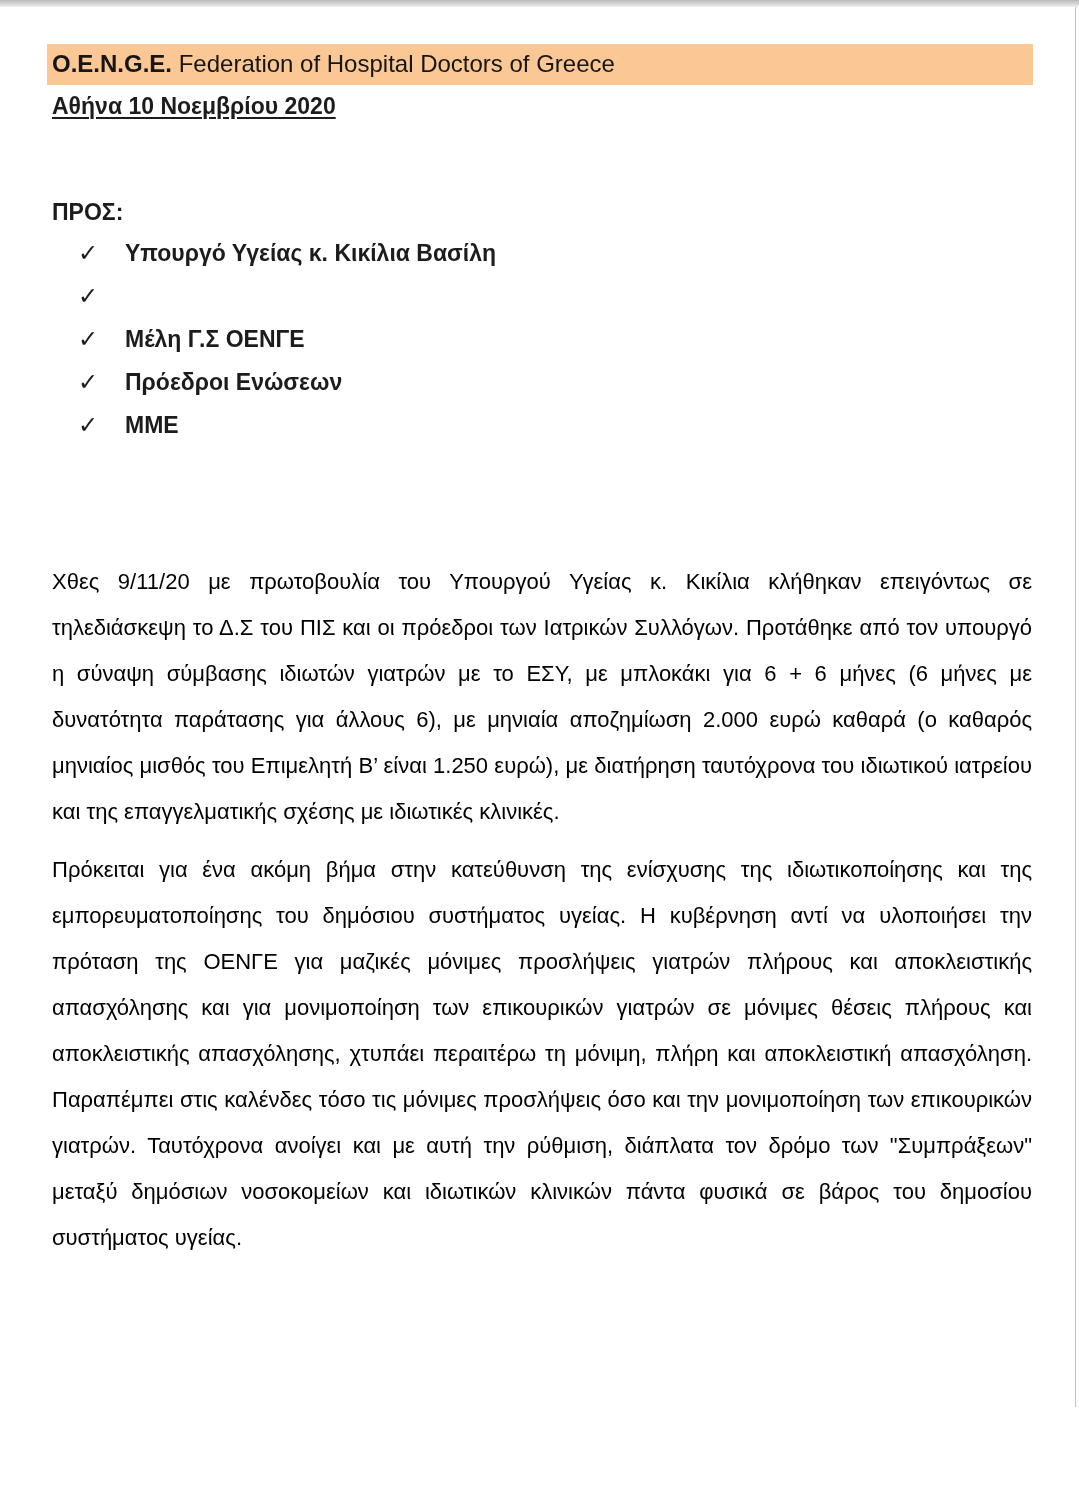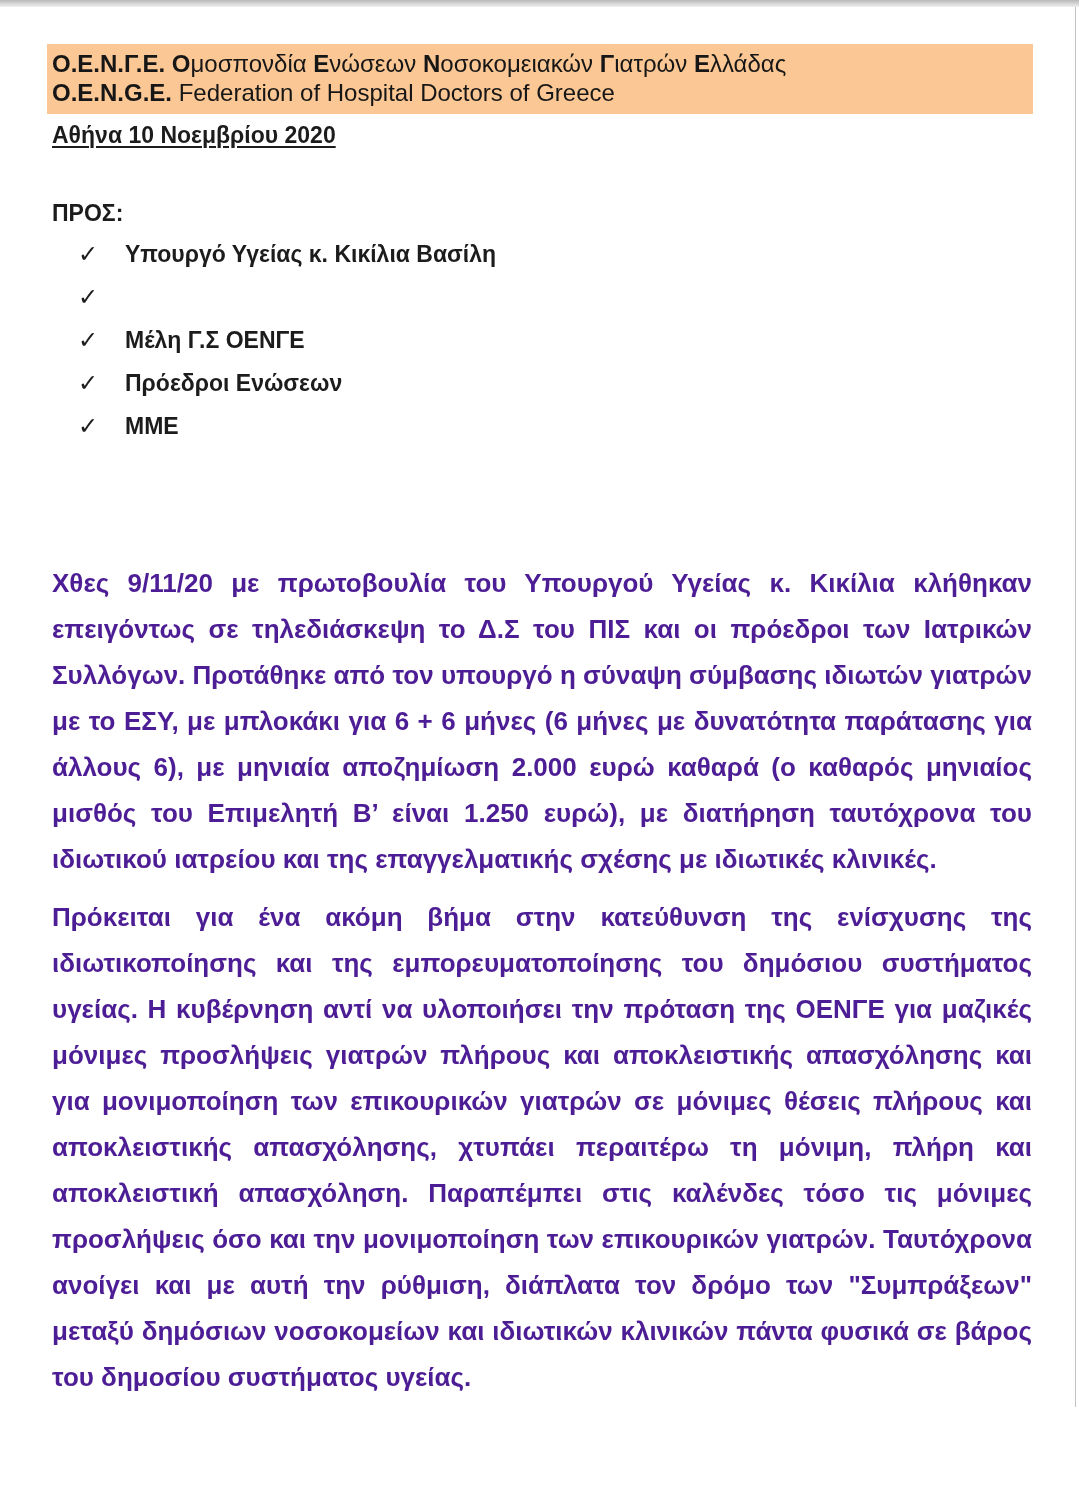--- a/index.html
+++ b/index.html
@@ -53,21 +53,21 @@
     font-weight: 700;
     font-size: 23px;
     line-height: 32px;
   }
   .dateline > div {
     text-decoration: underline;
     text-decoration-thickness: 2px;
     text-underline-offset: 3px;
   }
   
-  .recipients { margin-top: 48px; }
+  .recipients { margin-top: 76px; }
   .pros-label {
     font-weight: 700;
     font-size: 23px;
     line-height: 28px;
   }
   .recipient-list {
     list-style: none;
     margin: 13px 0 0 0;
     padding: 0;
   }
@@ -84,38 +84,36 @@
     font-size: 24px;
     margin-left: 26px;
     width: 47px;
     flex: 0 0 auto;
     color: #1c1c1c;
   }
   
   .body-text { margin-top: 120px; }
   .body-text p {
     margin: 0 0 12px 0;
-    font-size: 26px;
+    font-size: 22px;
     line-height: 46px;
     text-align: justify;
-    color: #4c1d95;
-    font-weight: bold;
+    color: #000000;
   }
 </style>
 </head>
 <body>
 
 <div class="page">
   <div class="scan-edge-top"></div>
   <div class="scan-edge-right"></div>
 
   <div class="content">
 
     <div class="org-banner" style="background: rgb(251, 199, 148);">
-      <div class="org-line" id="greek-line"><b>Ο.Ε.Ν.Γ.Ε.</b> <b>Ο</b><span>μοσπονδία</span> <b>Ε</b><span>νώσεων</span> <b>Ν</b><span>οσοκομειακών</span> <b>Γ</b><span>ιατρών</span> <b>Ε</b><span>λλάδας</span></div>
       <div class="org-line">
         <b>O.E.N.G.E.</b><span> Federation of Hospital Doctors of Greece</span>
       </div>
     </div>
 
     <div class="dateline">
       <div>Αθήνα 10 Νοεμβρίου 2020</div>
     </div>
 
     <div class="recipients">

